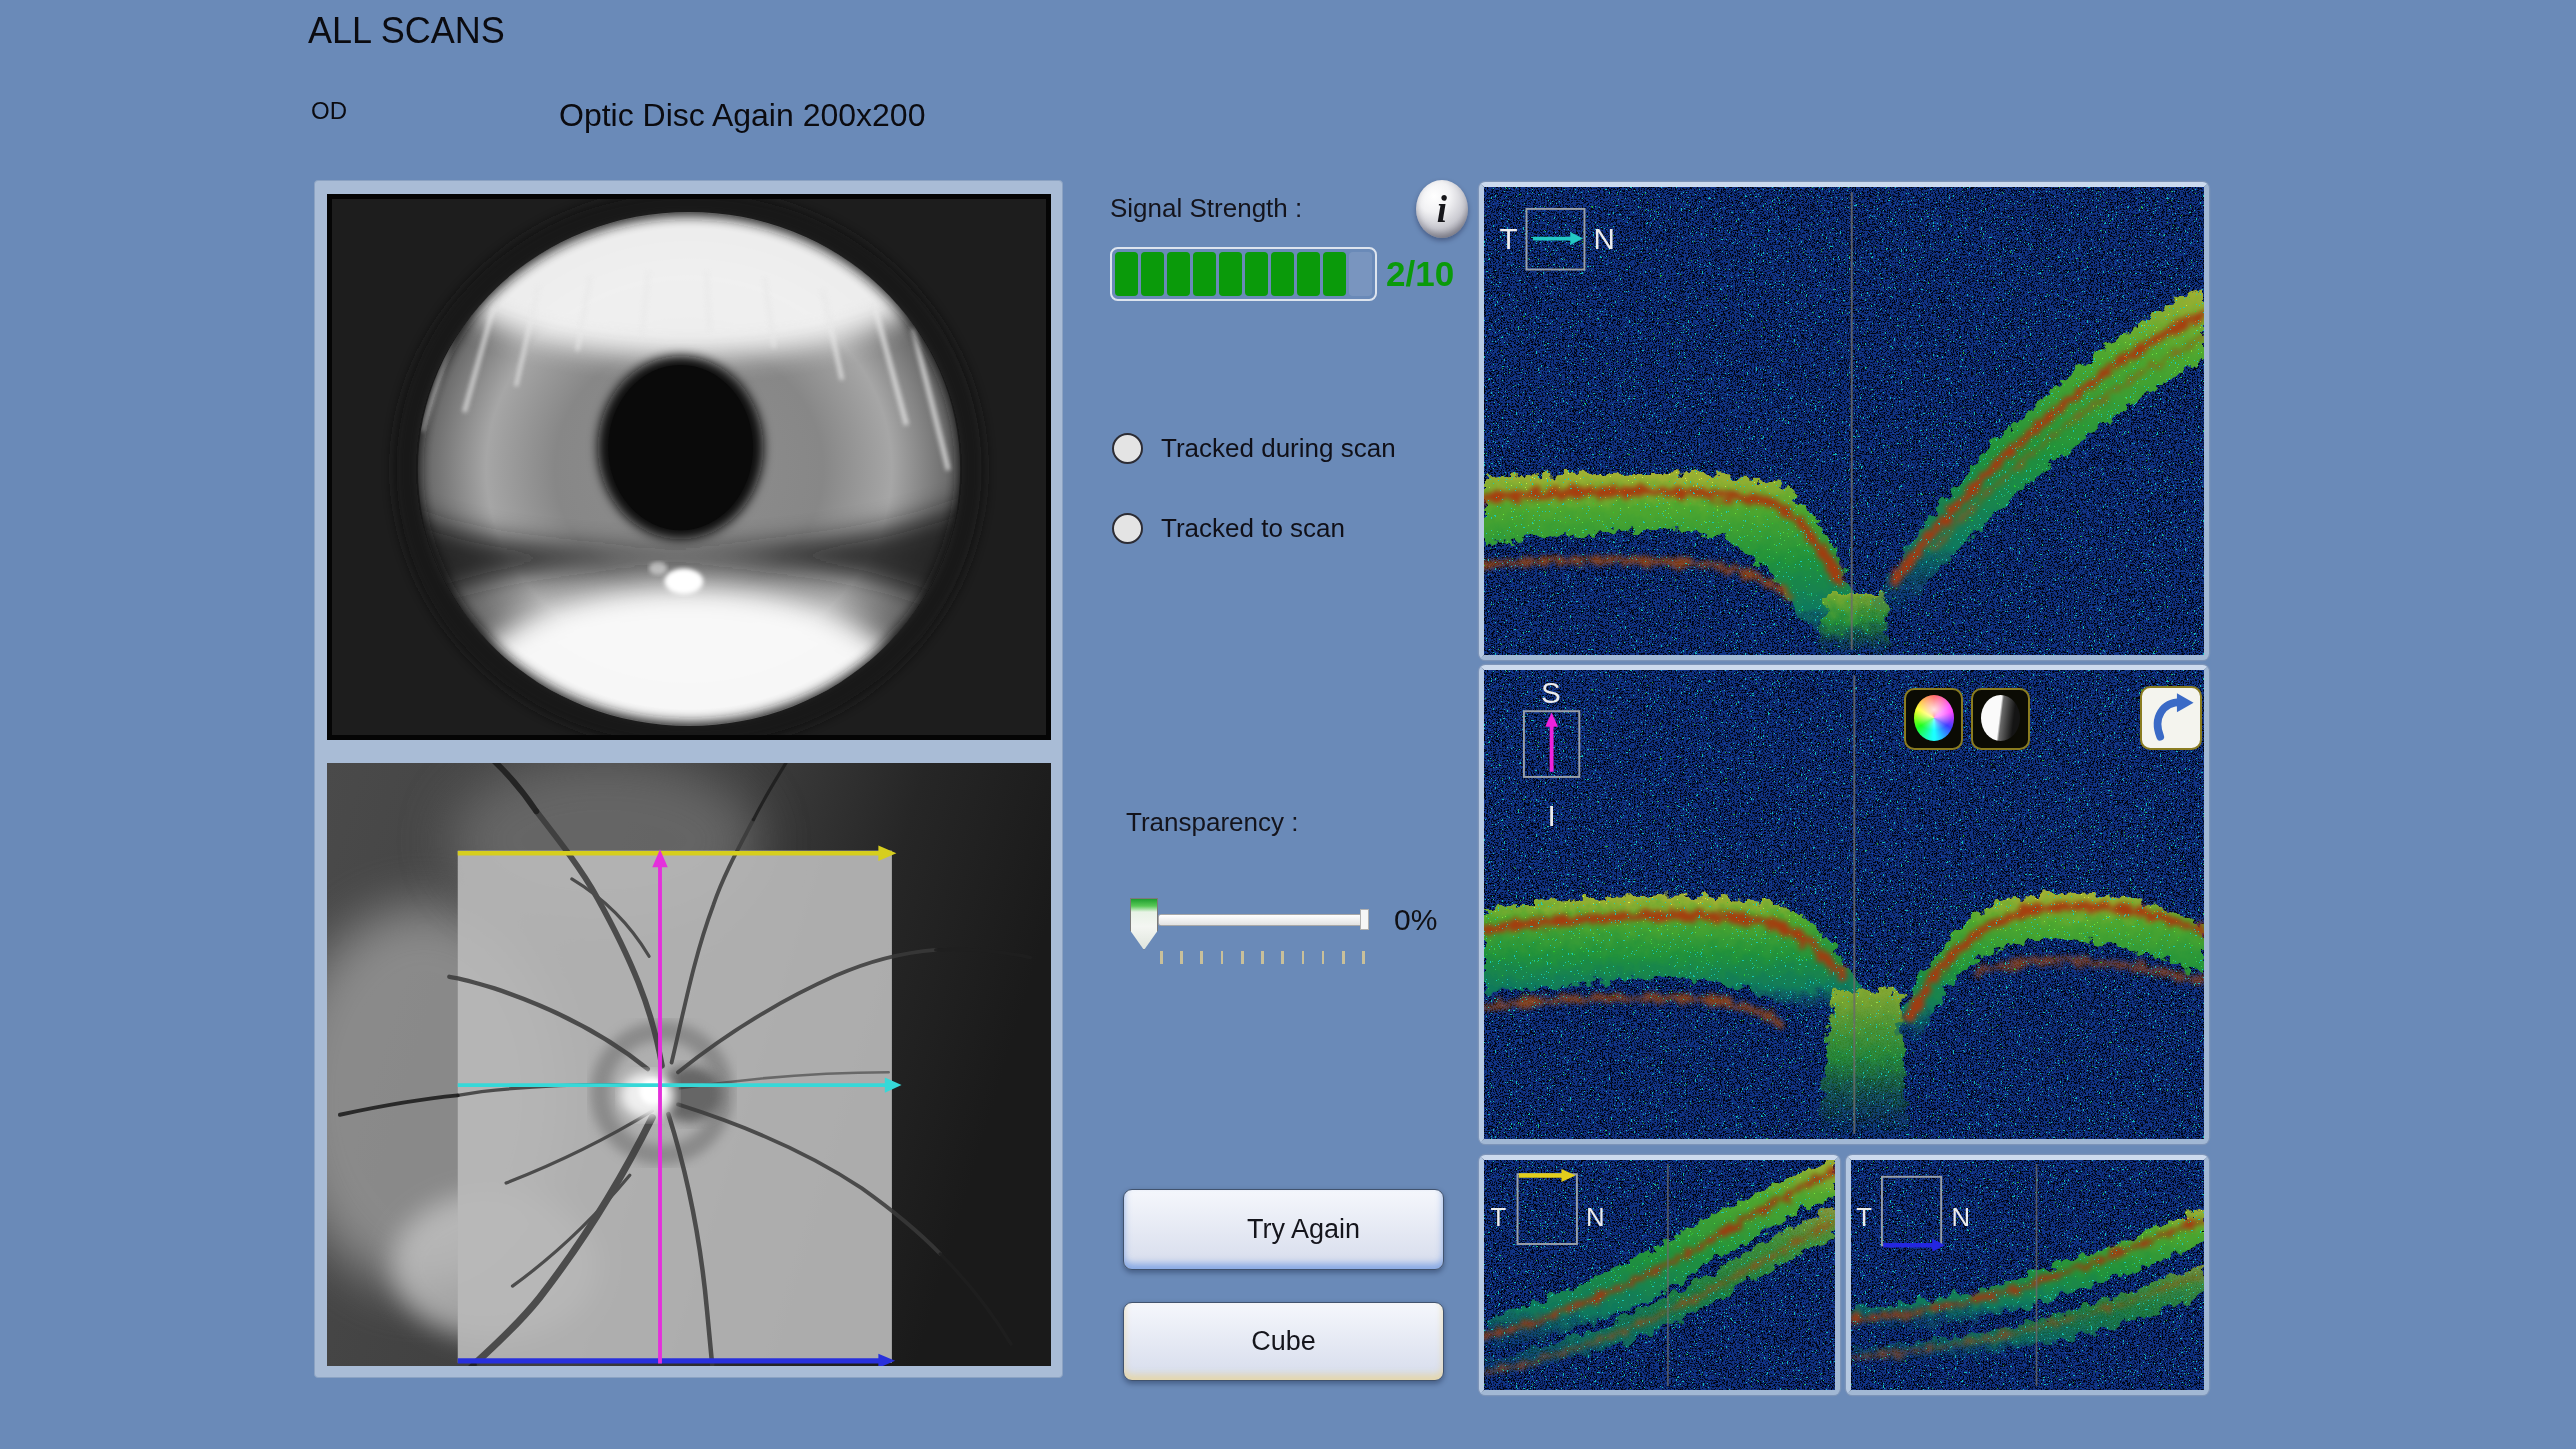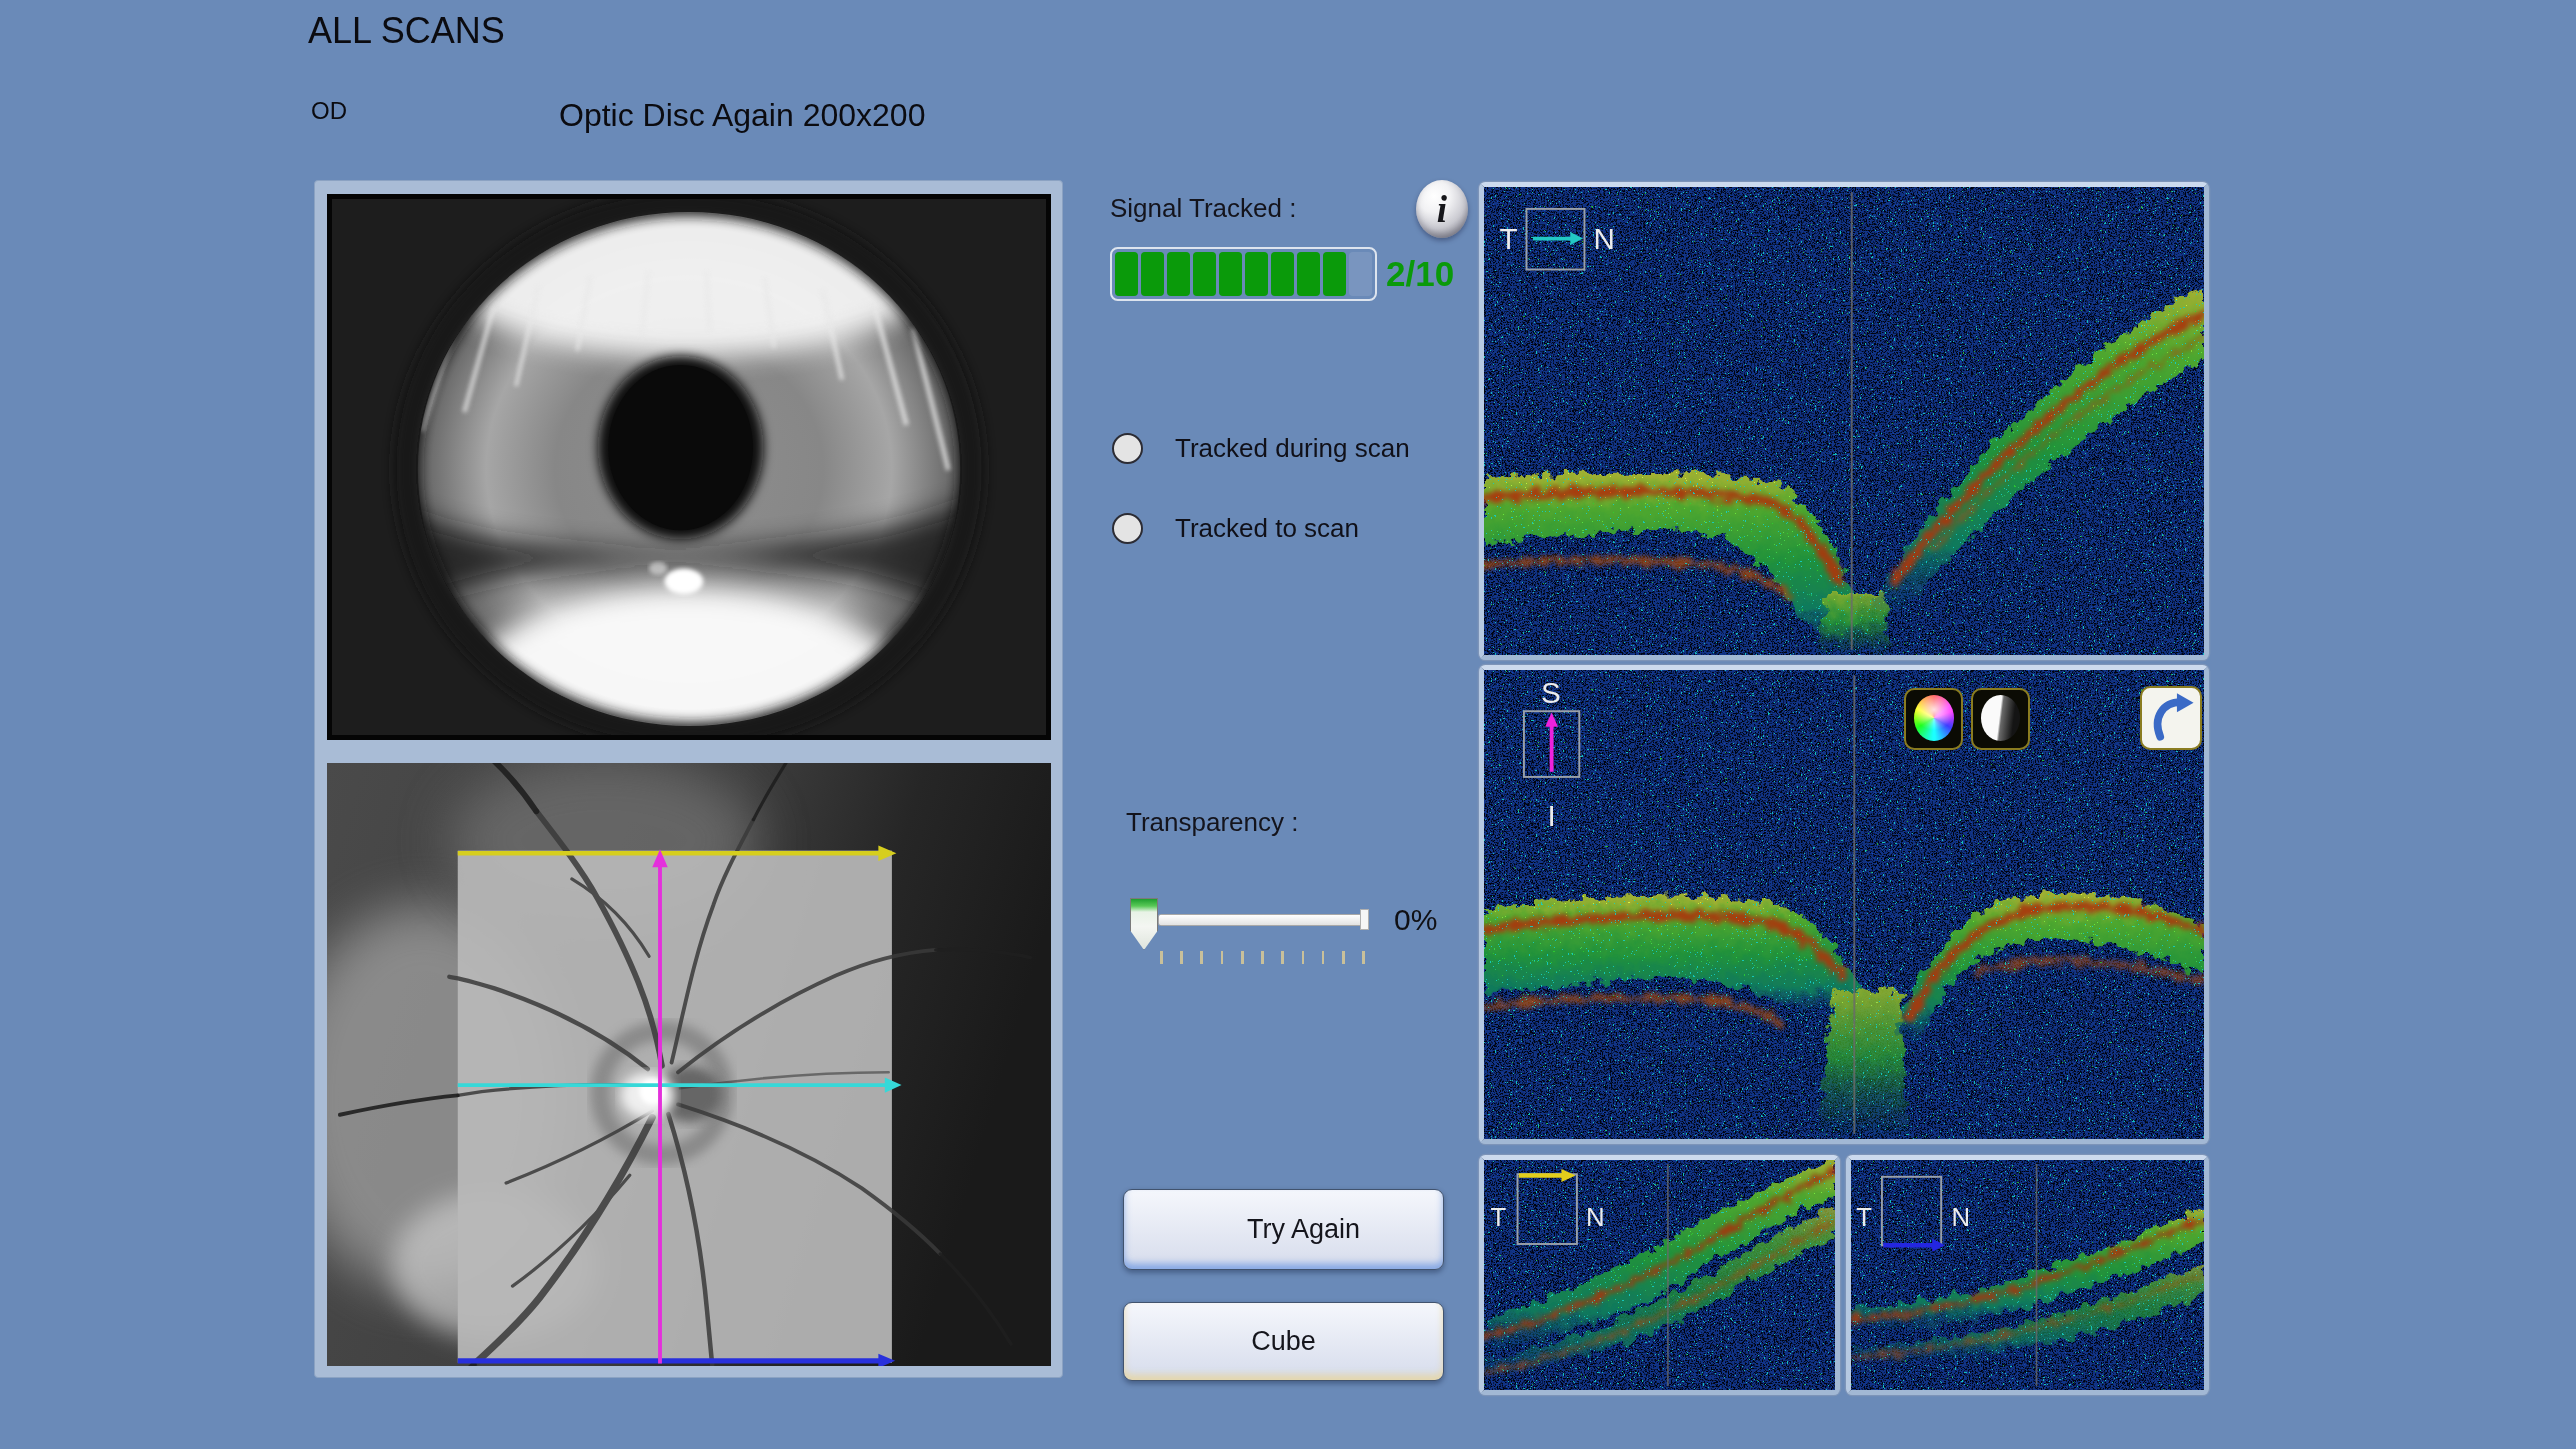--- a/index.html
+++ b/index.html
@@ -23,21 +23,21 @@
   .sig-bar{left:1110px;top:247px;width:267px;height:54px;border:2.6px solid #dde4ee;
            border-radius:7.7px;box-sizing:border-box;display:flex;gap:3.2px;padding:3.2px;}
   .seg{flex:1;border-radius:3.9px;background:rgba(255,255,255,0.10);}
   .sig-value{left:1386px;top:254px;font-size:35px;font-weight:bold;color:#0a9a0a;}
   .info-btn{left:1416px;top:180px;width:52px;height:58px;border-radius:50%;
             background:radial-gradient(circle at 35% 28%,#ffffff 0%,#f2f2f4 30%,#c9c9d0 60%,#8d8d96 85%,#6f6f78 100%);
             box-shadow:0 2.6px 5.2px rgba(10,10,40,.35), inset 0 -3.9px 6.4px rgba(60,60,80,.35);
             display:flex;align-items:center;justify-content:center;
             font-family:"Liberation Serif",serif;font-style:italic;font-weight:bold;
             font-size:37px;color:#16161a;cursor:pointer;}
-  .radio-row{display:flex;align-items:center;gap:32px;}
+  .radio-row{display:flex;align-items:center;gap:18px;}
   .radio-circ{width:31px;height:31px;border-radius:50%;background:#e4e4e4;
               border:2.6px solid #2c2c34;box-sizing:border-box;}
   .radio1{left:1112px;top:433px;} .radio2{left:1112px;top:513px;}
   .radio-label{font-size:26px;color:#101018;}
   .transp-label{left:1126px;top:807px;}
   .slider-track{left:1158px;top:914px;width:210px;height:11.6px;border:1.3px solid #a8a8a8;
                 background:linear-gradient(180deg,#ffffff,#e2e2e2);border-radius:2.6px;box-sizing:border-box;}
   .slider-end{left:1360px;top:909px;width:9px;height:20.6px;background:#f6f6f6;border:1.3px solid #b0b0b0;box-sizing:border-box;}
   .slider-thumb{left:1130px;top:898px;width:28px;height:52px;
                 background:linear-gradient(180deg,#1e9e2e 0%,#59c957 14%,#e8f3e6 26%,#f4f6f2 55%,#dfe5dd 100%);
@@ -251,21 +251,21 @@
         <polygon points="856,917 856,939 882,928" fill="#2830dc"></polygon>
         <line x1="203" y1="500" x2="868" y2="500" stroke="#36d8d8" stroke-width="6"></line>
         <polygon points="866,488 866,512 892,500" fill="#36d8d8"></polygon>
         <line x1="517" y1="932" x2="517" y2="158" stroke="#e430dc" stroke-width="6"></line>
         <polygon points="505,162 529,162 517,134" fill="#e430dc"></polygon>
       </g>
     </svg>
   </div>
 </div>
 
-<div class="abs ctl-label sig-label">Signal Tracked :</div>
+<div class="abs ctl-label sig-label">Signal Strength :</div>
 <div class="abs sig-bar">
     <div class="seg" style="background: rgb(10, 154, 10);"></div>
     <div class="seg" style="background: rgb(10, 154, 10);"></div>
     <div class="seg" style="background: rgb(10, 154, 10);"></div>
     <div class="seg" style="background: rgb(10, 154, 10);"></div>
     <div class="seg" style="background: rgb(10, 154, 10);"></div>
     <div class="seg" style="background: rgb(10, 154, 10);"></div>
     <div class="seg" style="background: rgb(10, 154, 10);"></div>
     <div class="seg" style="background: rgb(10, 154, 10);"></div>
     <div class="seg" style="background: rgb(10, 154, 10);"></div>

